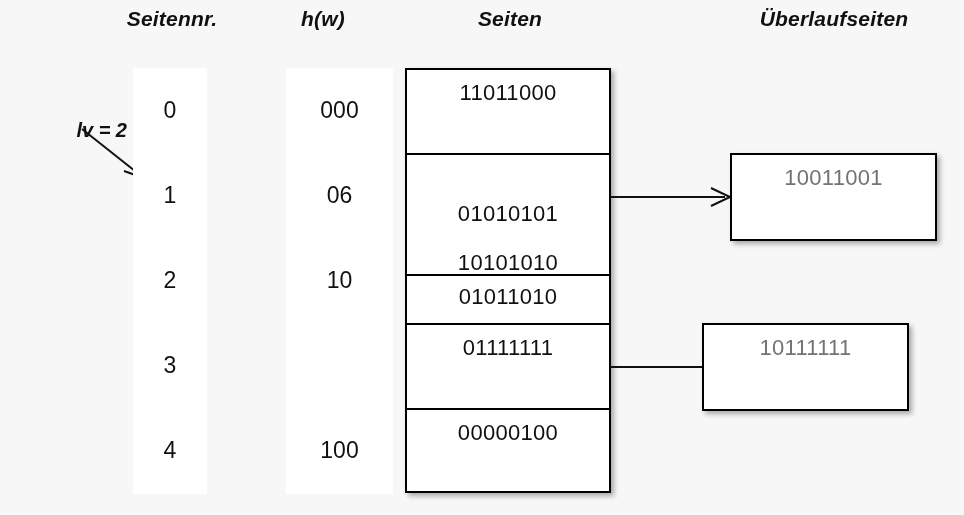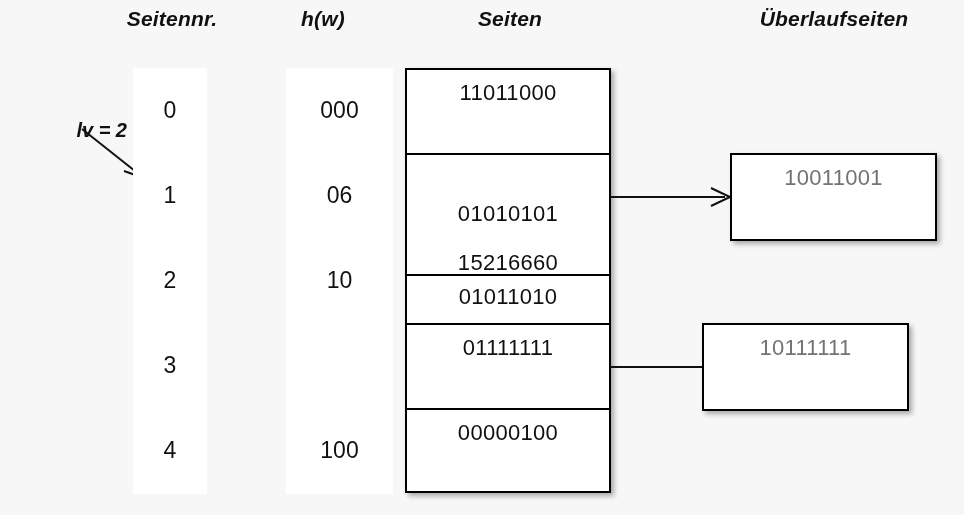--- a/index.html
+++ b/index.html
@@ -196,21 +196,21 @@
 
   <div class="page-row prow0">
     <span class="entry">11011000</span>
   </div>
 
   <div class="page-row prow1">
     <span class="entry">01010101</span>
   </div>
 
   <div class="page-row prow2">
-    <span class="entry">15216660</span>
+    <span class="entry">10101010</span>
     <span class="entry">01011010</span>
   </div>
 
   <div class="page-row prow3">
     <span class="entry">01111111</span>
   </div>
 
   <div class="page-row prow4 last">
     <span class="entry">00000100</span>
   </div>

